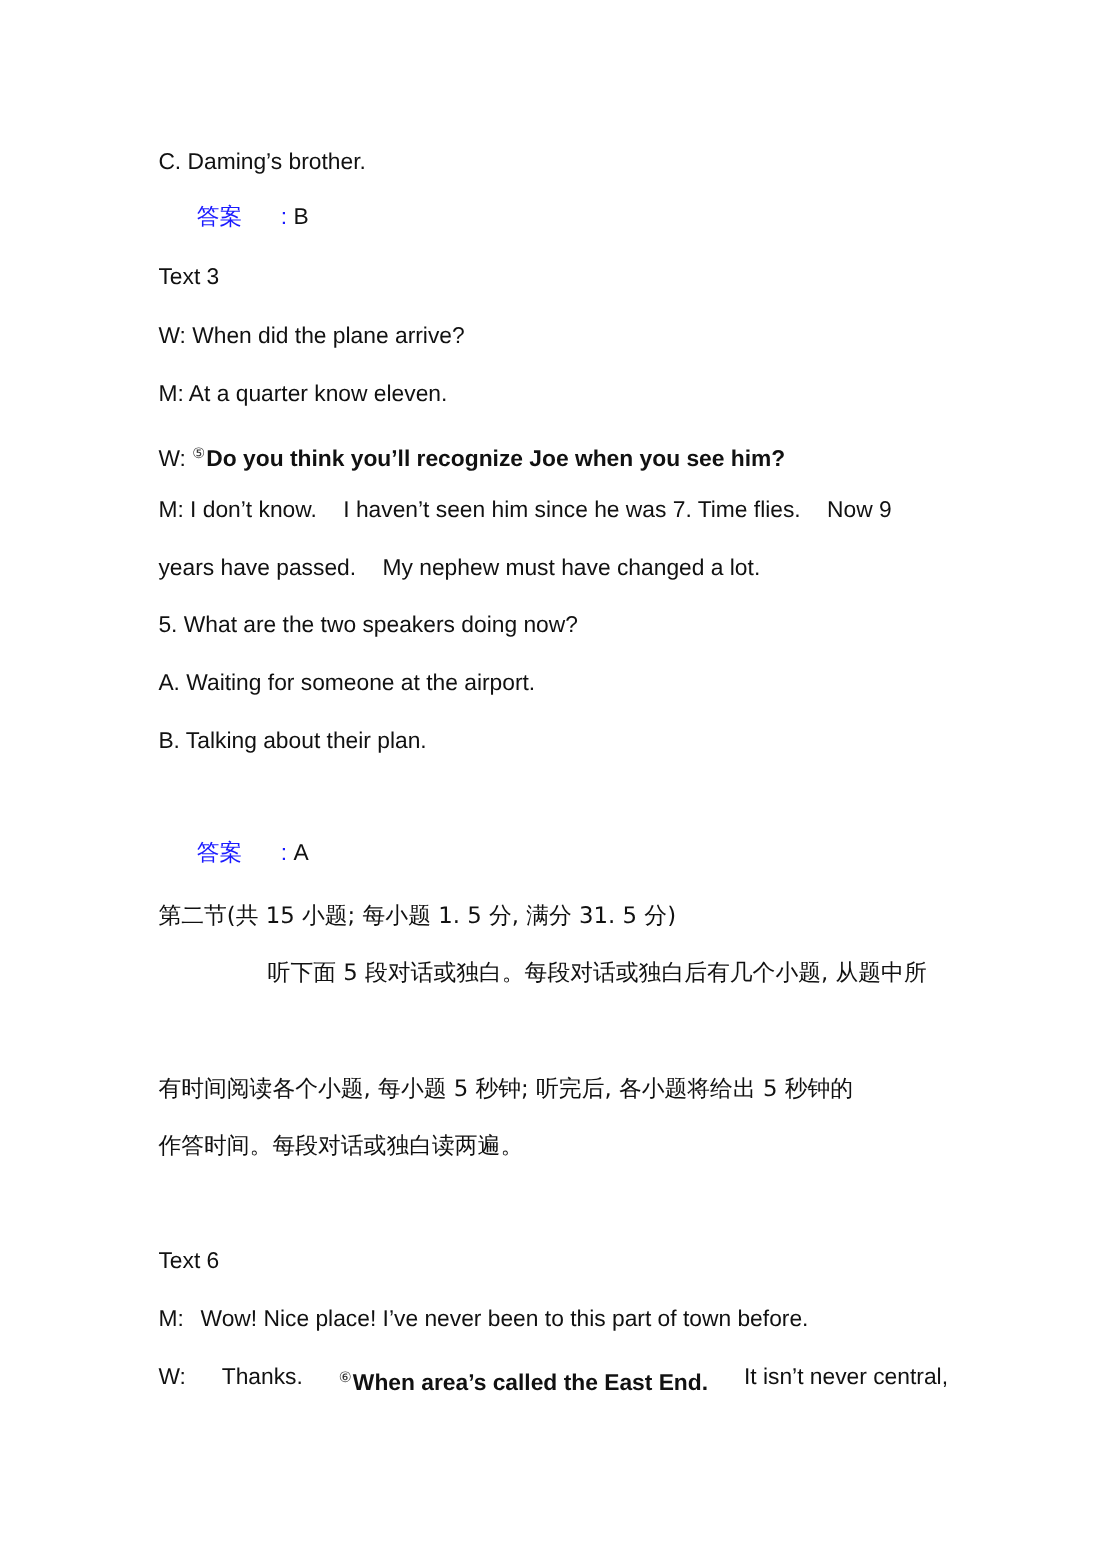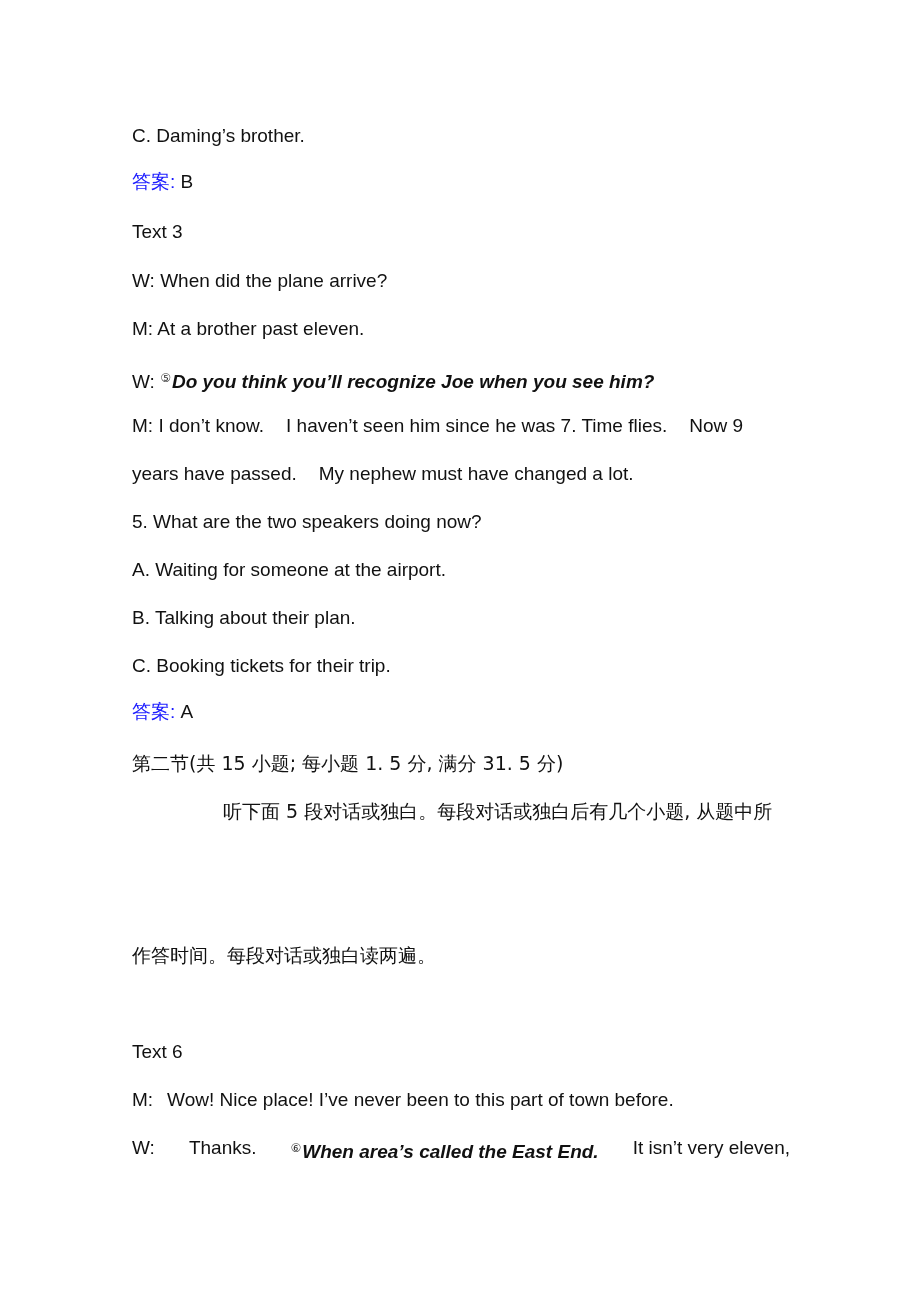--- a/index.html
+++ b/index.html
@@ -7,22 +7,22 @@
     width: 920px; height: 1302px; position: relative; overflow: hidden;
     font-family: "Liberation Sans", "DejaVu Sans", sans-serif;
     color: #111111;
   }
   .page { position: absolute; left: 0; top: 0; width: 920px; height: 1302px; border-radius: 23px; }
   .line {
     position: absolute; left: 132px; white-space: nowrap;
     font-size: 19px; line-height: 26px; letter-spacing: 0px;
   }
   .cjk { font-family: "DejaVu Sans", sans-serif; font-size: 19px; }
-  .answer-label { color: #1a1aff; }
-  .bold { font-weight: bold; font-style: italic; }
+  .answer-label { color: #1a1aff; margin-left: 32px; }
+  .bold { font-weight: bold; }
   .circ { font-size: 12px; vertical-align: 6px; margin-right: 1px; color: #333; }
   .indent { left: 176px; padding-left: 47px; }
   .gap { display: inline-block; width: 22px; }
   .gap-s { display: inline-block; width: 14px; }
 </style>
 </head>
 <body>
 
 <div class="page">
 
@@ -38,21 +38,21 @@
     <span>Text 3</span>
   </div>
 
   <div class="line" style="top:268px">
     <span>W:</span>
     <span>When did the plane arrive?</span>
   </div>
 
   <div class="line" style="top:316px">
     <span>M:</span>
-    <span>At a brother past eleven.</span>
+    <span>At a quarter know eleven.</span>
   </div>
 
   <div class="line" style="top:365px">
     <span>W:</span>
     <span class="circ">⑤</span><span class="bold">Do you think you’ll recognize Joe when you see him?</span>
   </div>
 
   <div class="line" style="top:413px">
     <span>M: I don’t know.</span><span class="gap"></span><span>I haven’t seen him since he was 7. Time flies.</span><span class="gap"></span><span>Now 9</span>
   </div>
@@ -66,51 +66,51 @@
   </div>
 
   <div class="line" style="top:557px">
     <span>A. Waiting for someone at the airport.</span>
   </div>
 
   <div class="line" style="top:605px">
     <span>B. Talking about their plan.</span>
   </div>
 
-  <div class="line" style="top:653px">
-    <span>C. Booking tickets for their trip.</span>
-  </div>
 
   <div class="line" style="top:698px">
     <span class="answer-label cjk">答案</span><span class="answer-label">: </span><span>A</span>
   </div>
 
   <div class="line cjk" style="top:750px">
     <span>第二节(共 15 小题; 每小题 1. 5 分, 满分 31. 5 分)</span>
   </div>
 
   <div class="line cjk indent" style="top:798px">
     <span>听下面 5 段对话或独白。每段对话或独白后有几个小题, 从题中所</span>
   </div>
 
 
+  <div class="line cjk" style="top:894px">
+    <span>有时间阅读各个小题, 每小题 5 秒钟; 听完后, 各小题将给出 5 秒钟的</span>
+  </div>
 
   <div class="line cjk" style="top:942px">
     <span>作答时间。每段对话或独白读两遍。</span>
   </div>
 
 
   <div class="line" style="top:1039px">
     <span>Text 6</span>
   </div>
 
   <div class="line" style="top:1087px">
     <span>M:</span><span class="gap-s"></span><span>Wow! Nice place! I’ve never been to this part of town before.</span>
   </div>
 
   <div class="line" style="top:1135px; width:658px; display:flex; justify-content:space-between;">
     <span>W:</span>
     <span>Thanks.</span>
     <span><span class="circ">⑥</span><span class="bold">When area’s called the East End.</span></span>
-    <span>It isn’t very eleven,</span>
+    <span>It isn’t never central,</span>
   </div>
 
 </div>
 
 </body></html>

